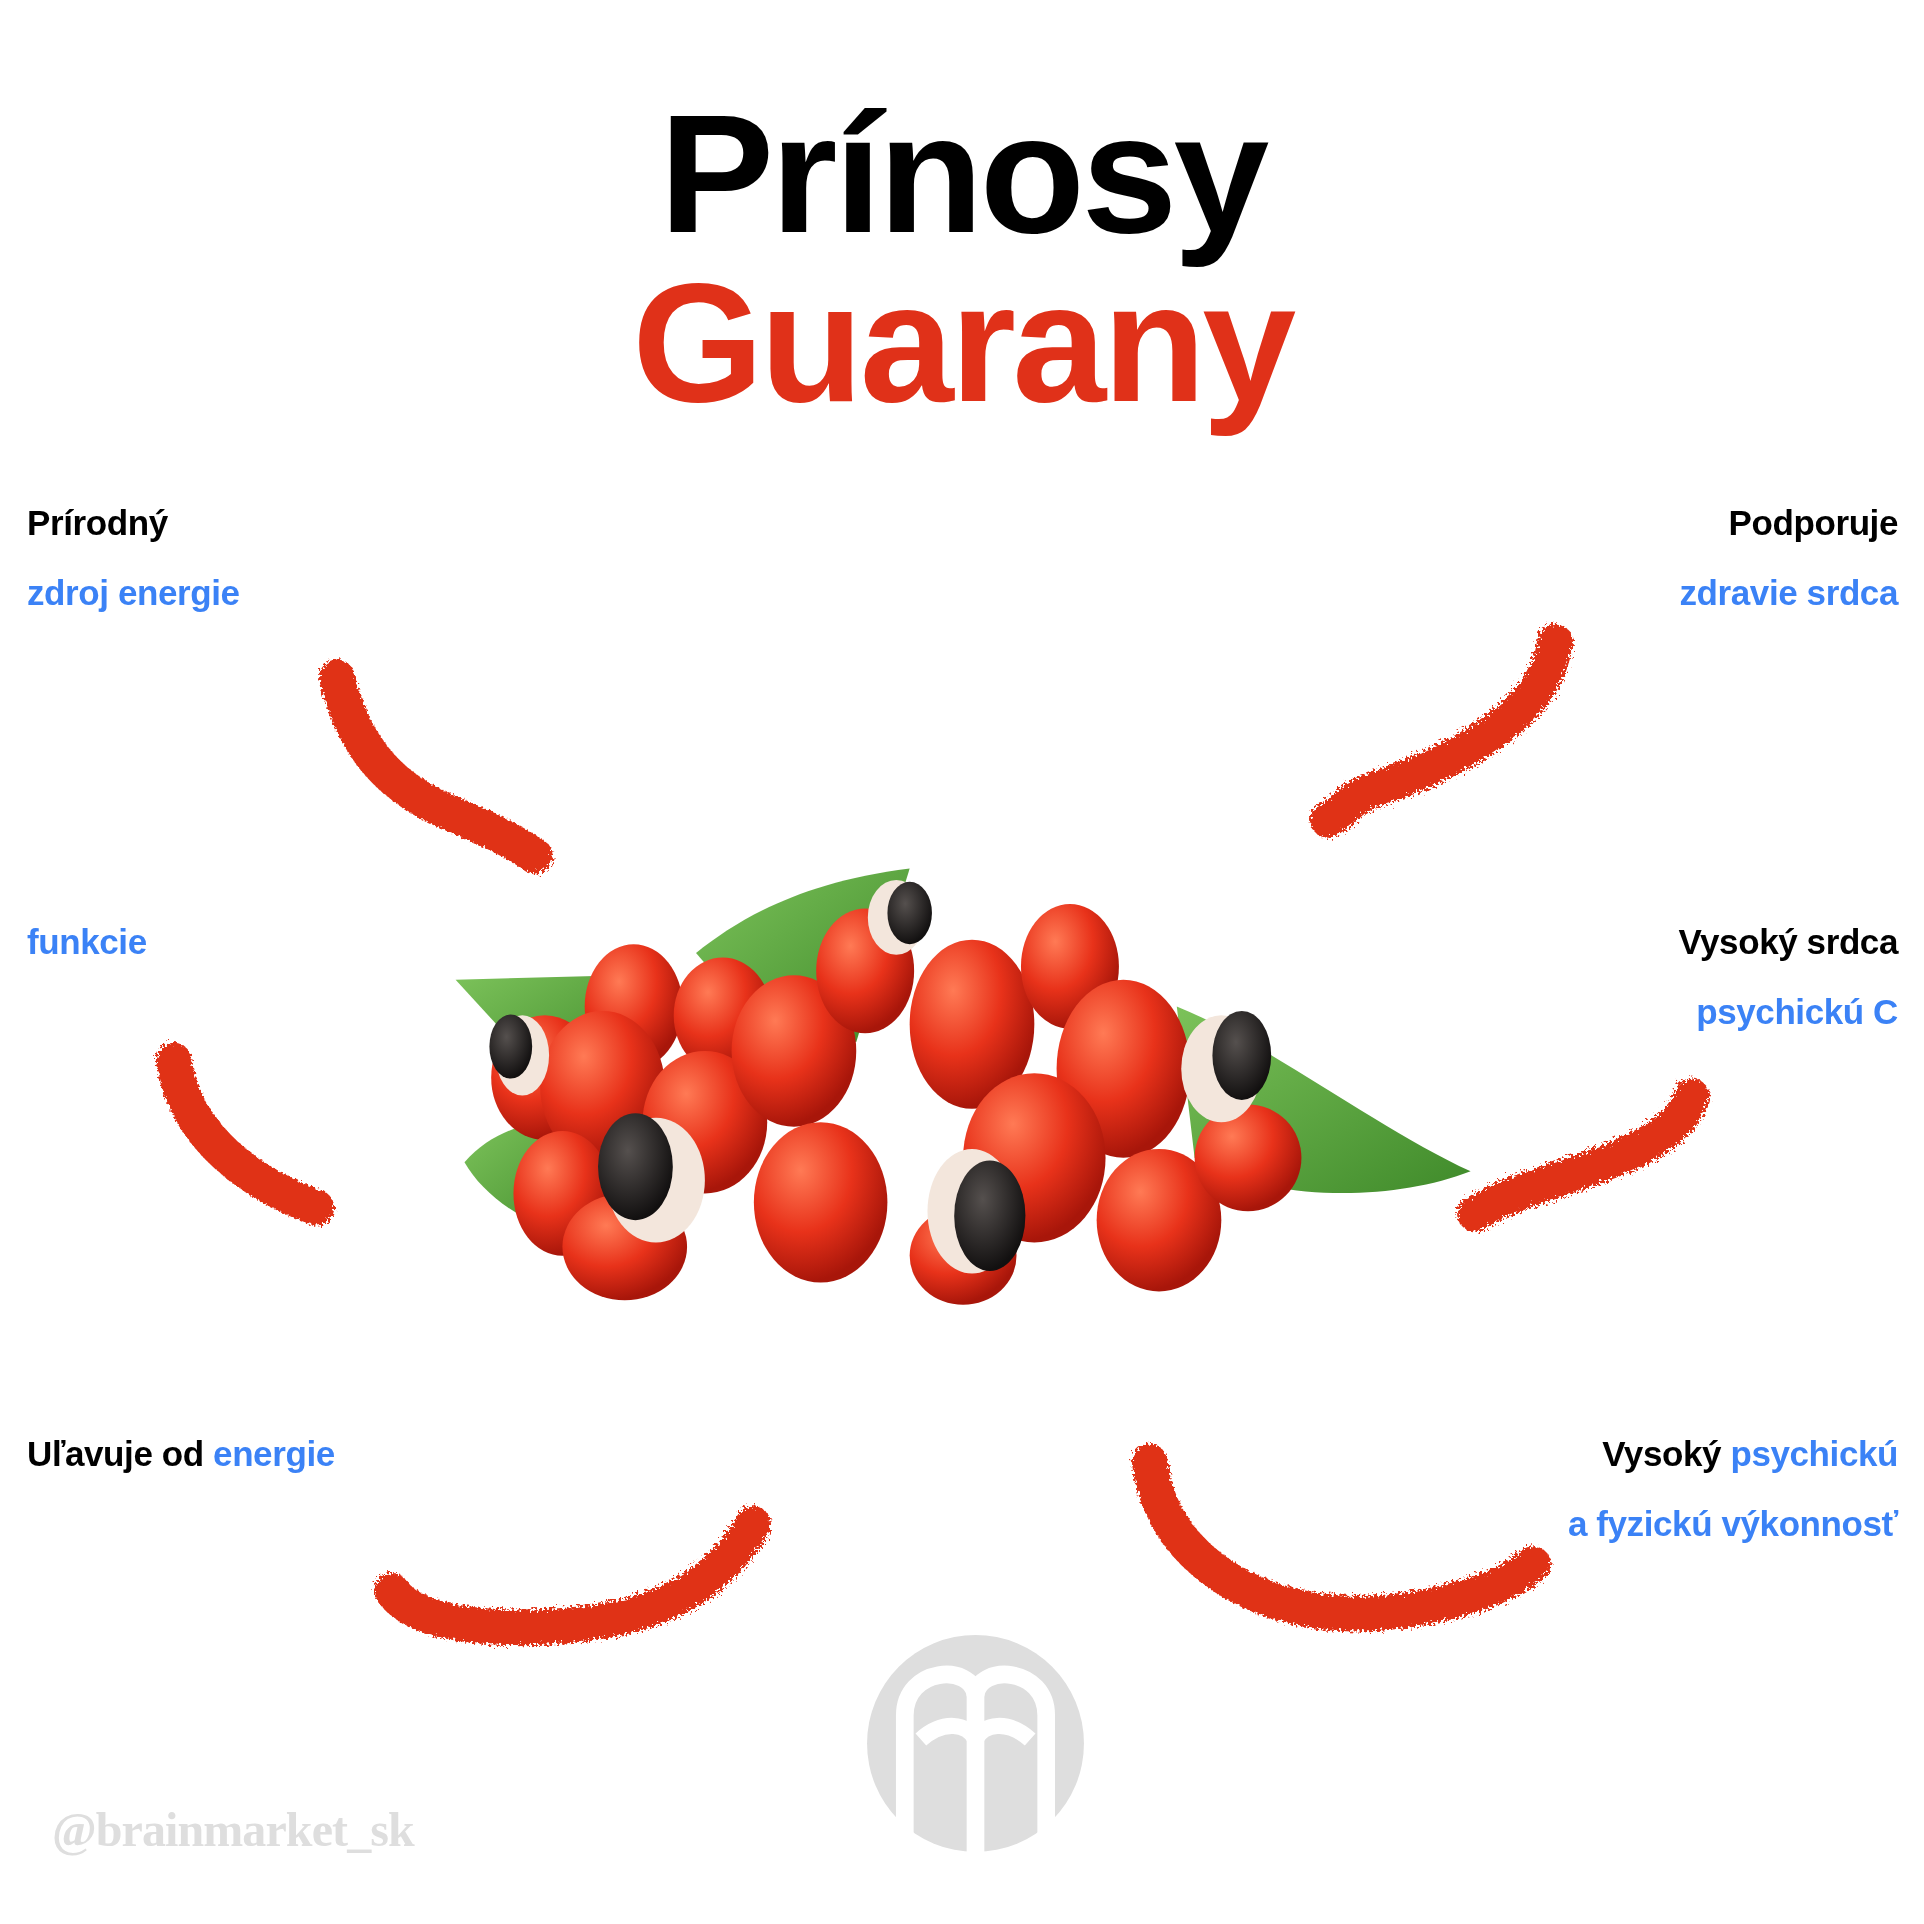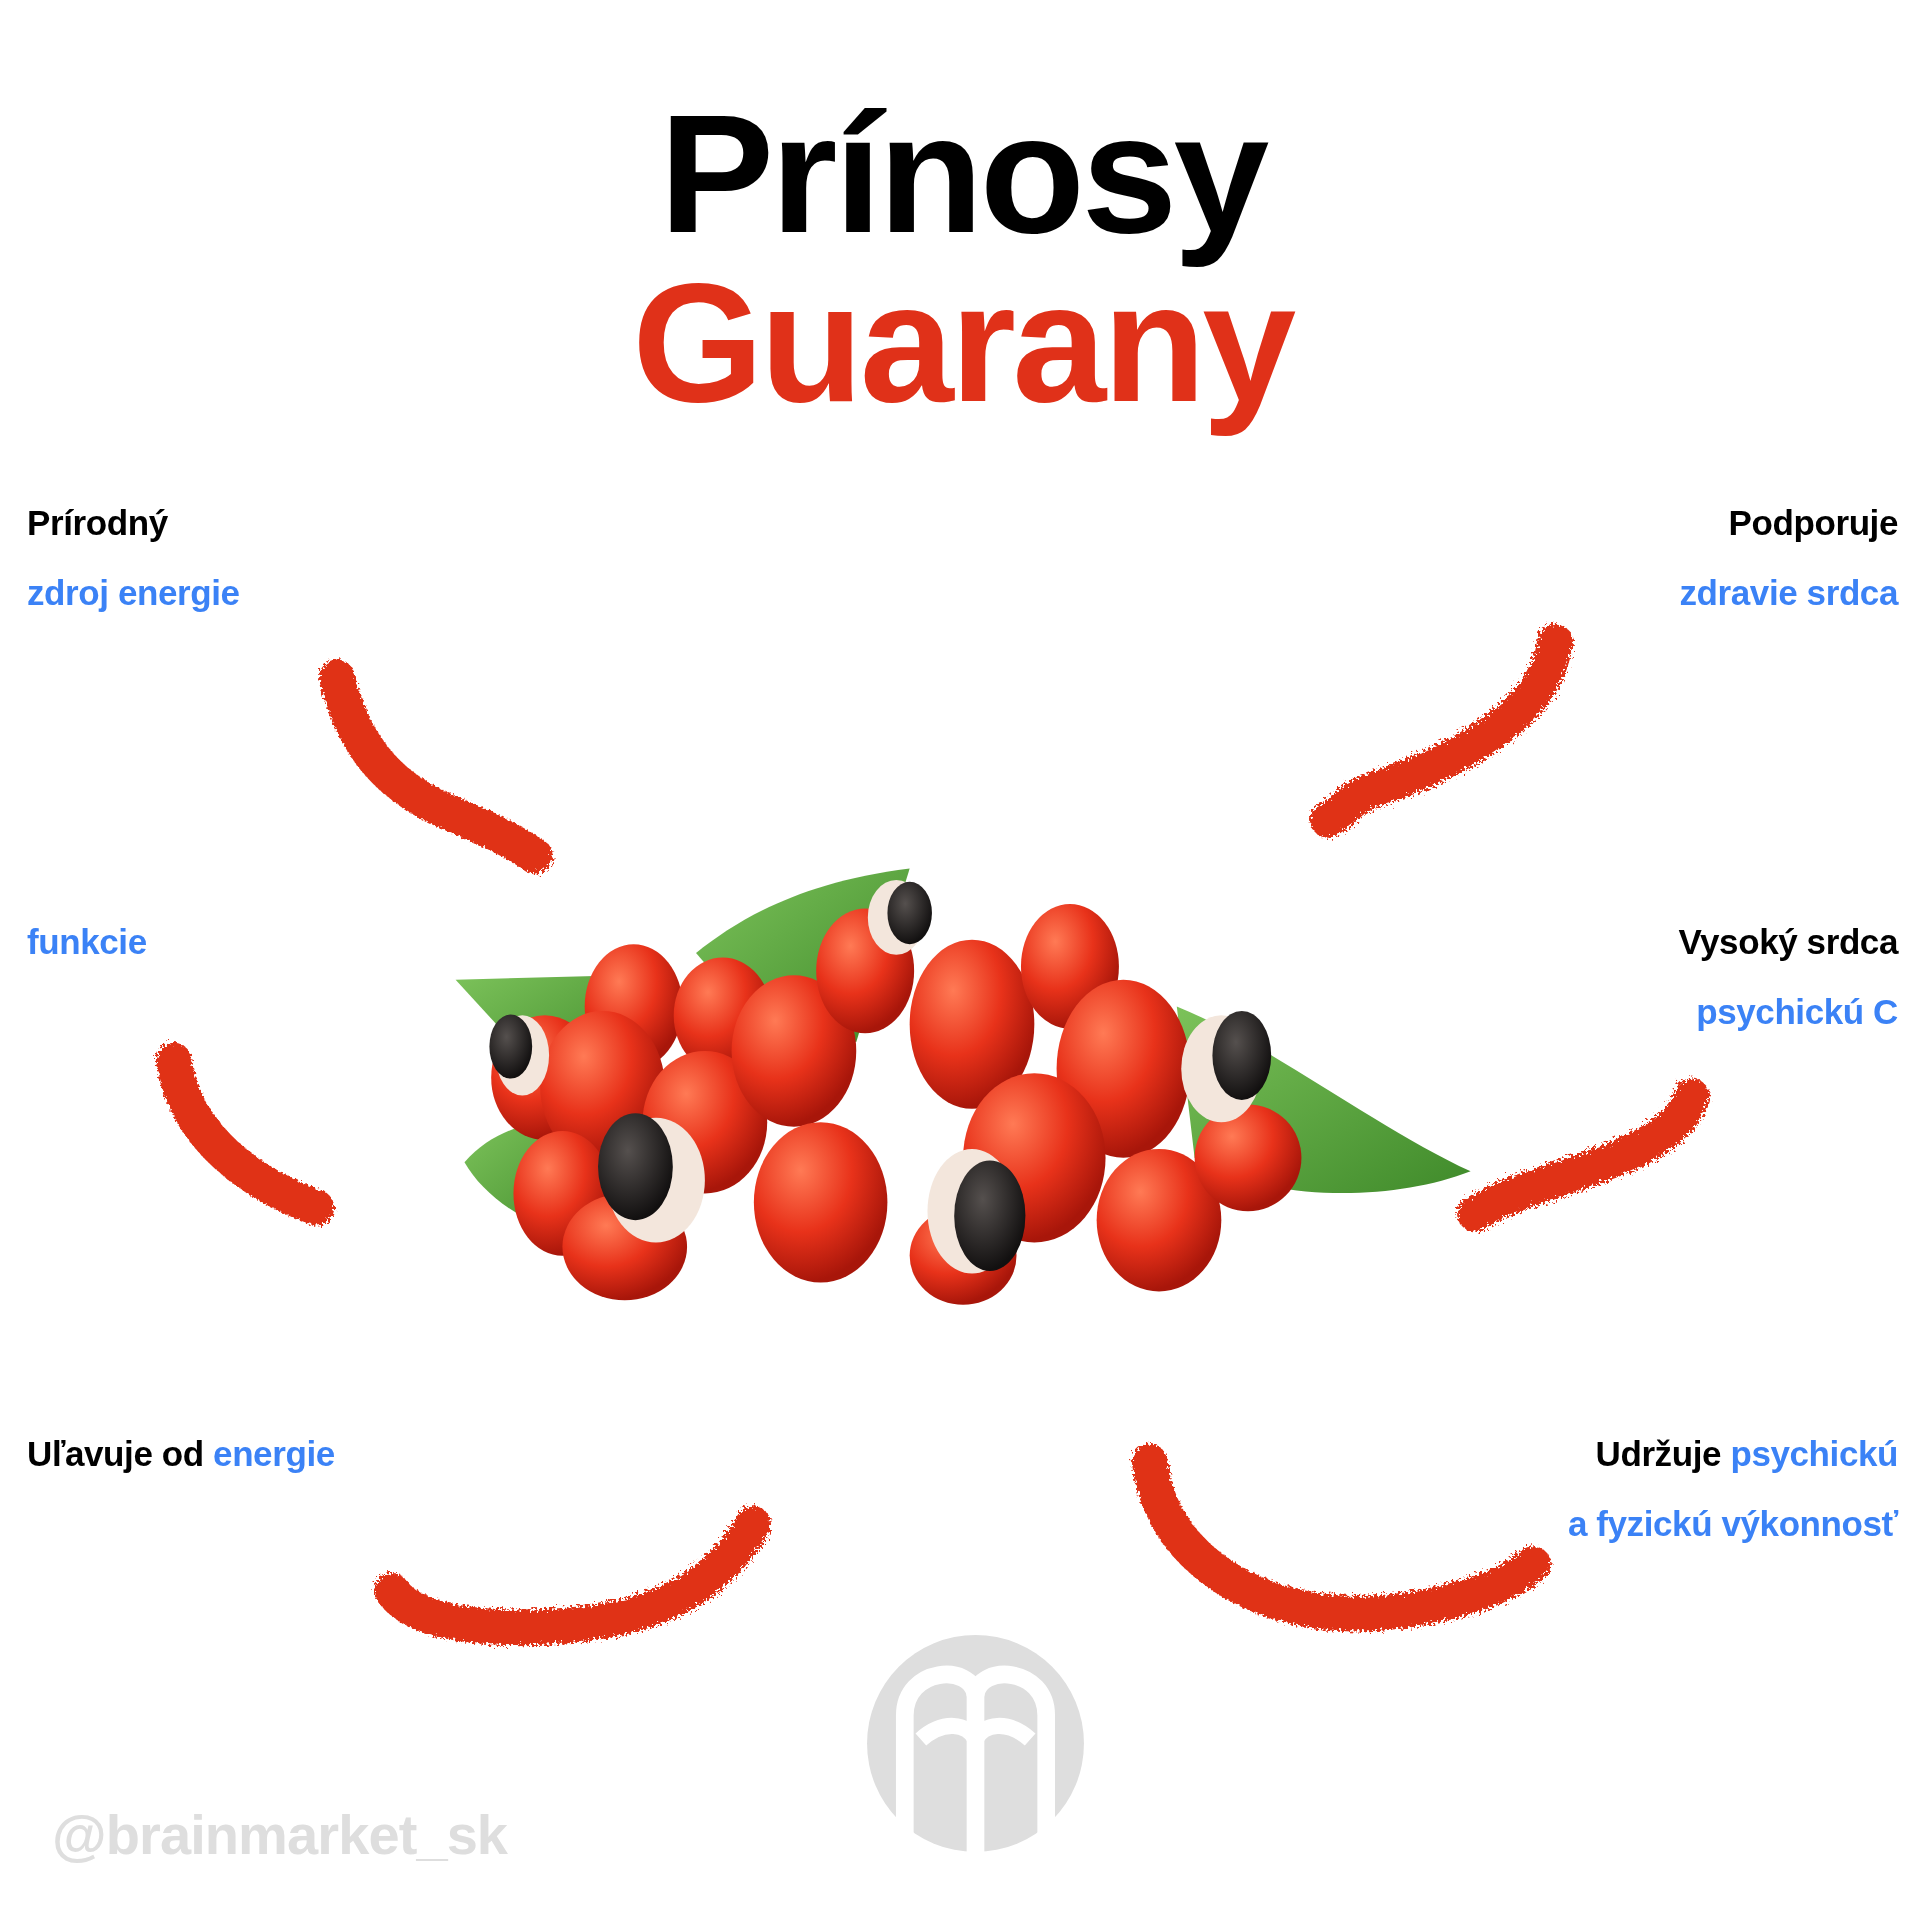--- a/index.html
+++ b/index.html
@@ -19,23 +19,23 @@
     .benefit {
       font-weight: 700; font-size: 35px; line-height: 70px;
       letter-spacing: -0.4px;
     }
     .benefit .blk { color: #000000; }
     .benefit .red { color: #3b82f6; }
     .left { left: 27px; text-align: left; }
     .right { right: 27px; text-align: right; }
     svg.stroke { position: absolute; left: 0; top: 0; overflow: visible; }
     .handle {
-      left: 52px; top: 1802px; font-weight: 700; font-size: 56px;
+      left: 52px; top: 1802px; font-weight: 700; font-size: 48px;
       color: #dedede; letter-spacing: -0.9px;
-      font-family: Liberation Sans, sans-serif;
+      font-family: Liberation Serif, serif;
     }
     .logo { left: 855px; top: 1627px; width: 241px; height: 241px; }
   </style>
 </head>
 <body>
 
 <div class="abs title title-1">Prínosy</div>
 <div class="abs title title-2">Guarany</div>
 
 <div class="abs benefit left" style="top:488px;">
@@ -55,21 +55,21 @@
 <div class="abs benefit right" style="top:907px;">
   <div class="blk">Vysoký srdca</div>
   <div class="red">psychickú C</div>
 </div>
 
 <div class="abs benefit left" style="top:1419px;">
   <div><span class="blk">Uľavuje od </span><span class="red">energie</span></div>
 </div>
 
 <div class="abs benefit right" style="top:1419px;">
-  <div><span class="blk">Udržuje </span><span class="red">psychickú</span></div>
+  <div><span class="blk">Vysoký </span><span class="red">psychickú</span></div>
   <div class="red">a fyzickú výkonnosť</div>
 </div>
 
 <svg class="stroke" width="1925" height="1925" viewBox="0 0 2160 2160">
   <defs>
     <filter id="rough" x="-10%" y="-10%" width="120%" height="120%">
       <feTurbulence type="fractalNoise" baseFrequency="0.35" numOctaves="2" result="n"></feTurbulence>
       <feDisplacementMap in="SourceGraphic" in2="n" scale="14"></feDisplacementMap>
     </filter>
   </defs>

